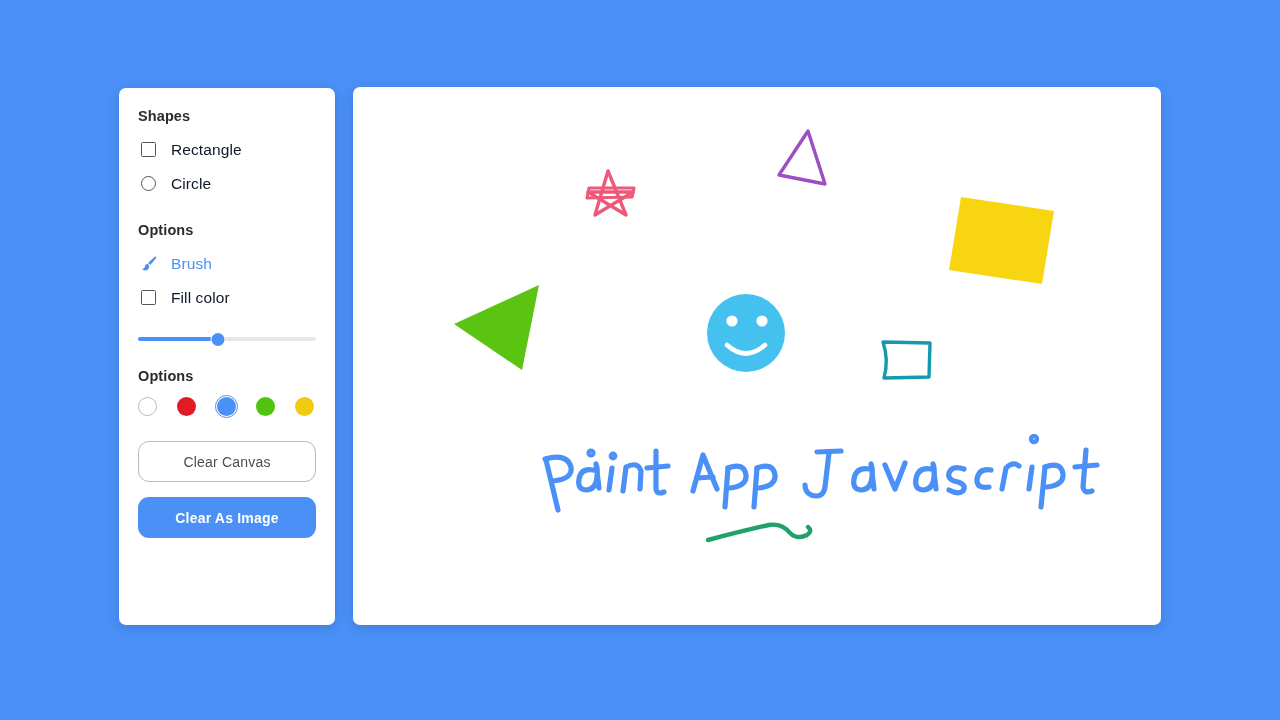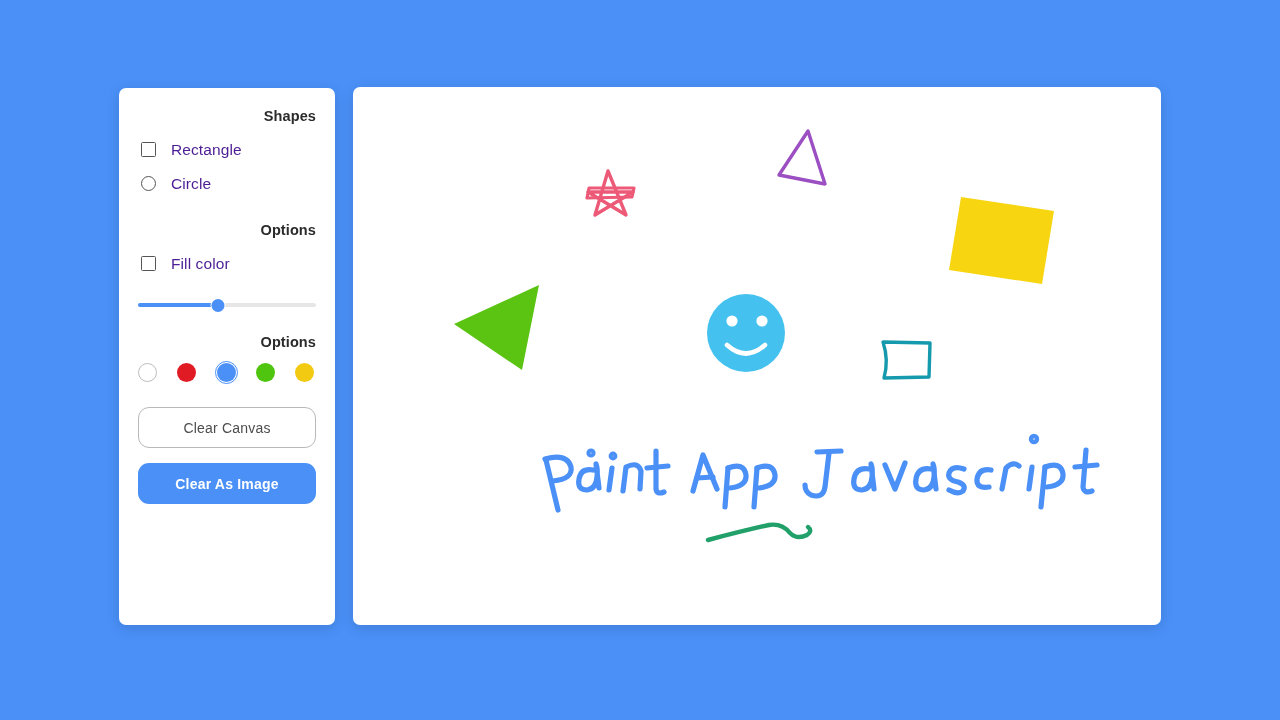--- a/index.html
+++ b/index.html
@@ -12,21 +12,20 @@
     background: #4a90f7;
     font-family: "Liberation Sans", sans-serif;
     overflow: hidden;
   }
 
   #app {
     position: relative;
     width: 1280px;
     height: 720px;
     background: #4a90f7;
-    text-align: right;
   }
 
   
   .toolbar {
     position: absolute;
     left: 119px;
     top: 88px;
     width: 216px;
     height: 537px;
     background: #ffffff;
@@ -57,21 +56,21 @@
     width: 21px;
     height: 21px;
     margin-right: 12px;
     display: flex;
     align-items: center;
     justify-content: center;
     flex: 0 0 auto;
   }
   .opt-label {
     font-size: 15.5px;
-    color: #4c1d95;
+    color: #0f172a;
     line-height: 21px;
     letter-spacing: 0.1px;
   }
   .opt-row.active .opt-label { color: #4a90f7; }
 
   
   .ico-square {
     width: 15px; height: 15px;
     border: 1.7px solid #555;
     border-radius: 1.5px;
@@ -213,20 +212,30 @@
     <div class="opt-row">
       <span class="opt-icon">
         <span class="ico-circle"></span>
       </span>
       <span class="opt-label">Circle</span>
     </div>
 
 
     <div class="section-title options-title">Options</div>
 
+    <div class="opt-row active">
+      <span class="opt-icon">
+        <svg width="19" height="19" viewBox="0 0 19 19">
+          <path d="M16.6 2.3 C14.4 4.1 11.0 7.0 9.2 8.9 L11.2 10.9 C13.0 9.0 15.8 5.7 17.4 3.4 Z" fill="#4a90f7"></path>
+          <path d="M8.6 9.5 C7.2 9.9 6.2 11.0 5.9 12.4 C5.6 13.8 4.6 14.6 3.0 15.1
+                   C4.6 16.6 6.8 16.9 8.3 15.9 C9.8 14.9 10.4 13.2 10.0 11.6 Z" fill="#4a90f7"></path>
+        </svg>
+      </span>
+      <span class="opt-label">Brush</span>
+    </div>
 
 
     <div class="opt-row">
       <span class="opt-icon">
         <span class="ico-square"></span>
       </span>
       <span class="opt-label">Fill color</span>
     </div>
 
     <div class="slider-wrap">

